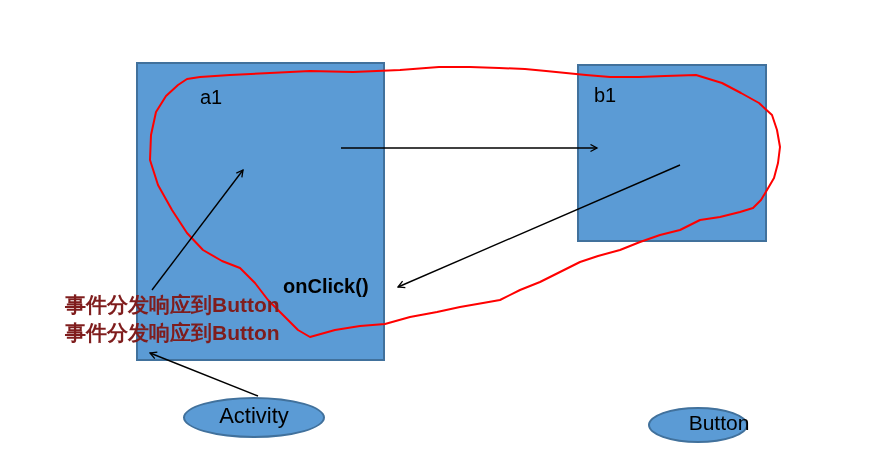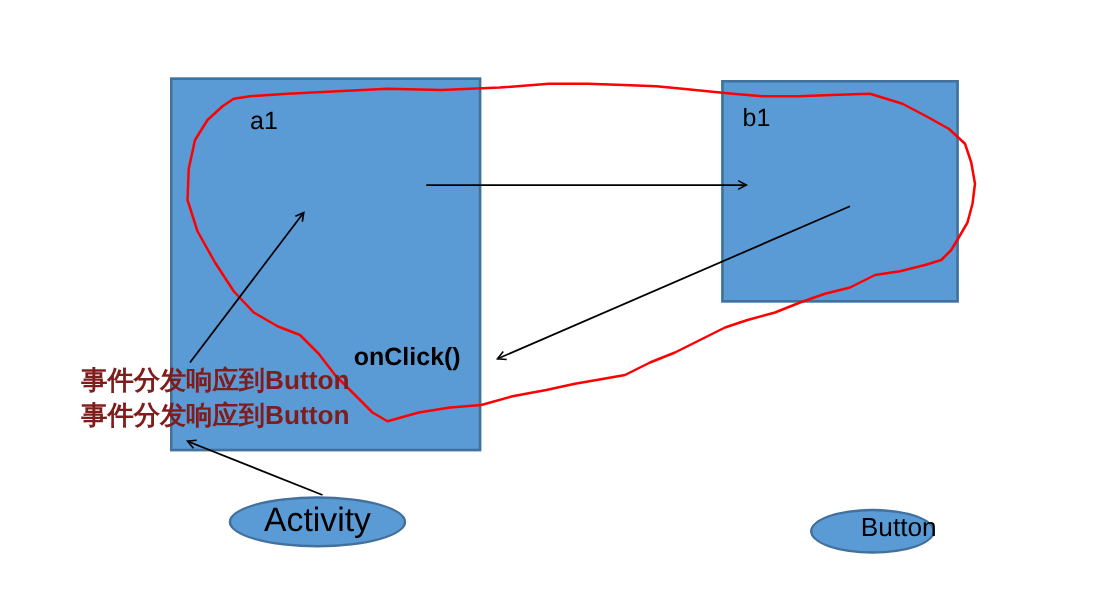--- a/index.html
+++ b/index.html
@@ -39,21 +39,21 @@
     line-height: 22px;
     white-space: nowrap;
   }
   .lbl-a1   { left: 200px; top: 86px; }
   .lbl-mbutton { left: 162px; top: 137px; }
   .lbl-performclick { left: 607px; top: 137px; }
   .lbl-b1   { left: 594px; top: 84px; }
   .lbl-onclick { left: 283px; top: 275px; font-weight: bold; }
   .lbl-activity {
     left: 183px; top: 405px; width: 142px;
-    text-align: center; font-size: 27px;
+    text-align: center; font-size: 22px;
   }
   .lbl-button {
     left: 683px; top: 412px; width: 72px;
     text-align: center; font-size: 21px;
   }
   .annotation {
     position: absolute;
     left: 29px; top: 291px;
     color: #7f1d1d;
     font-size: 21px;

